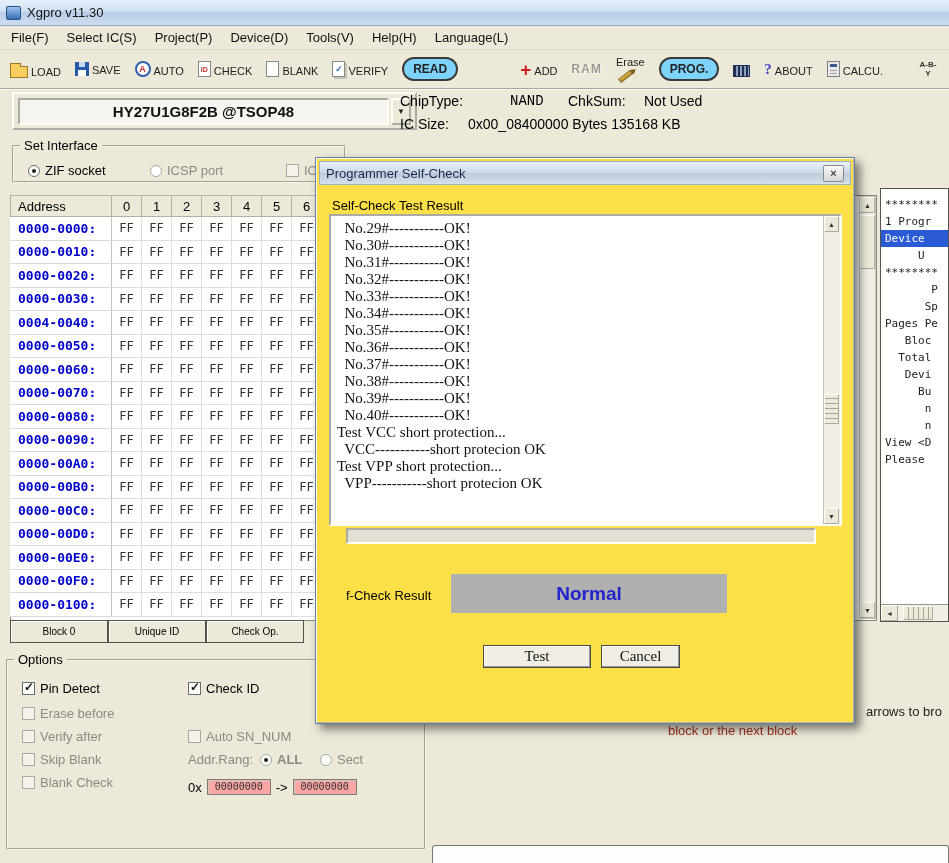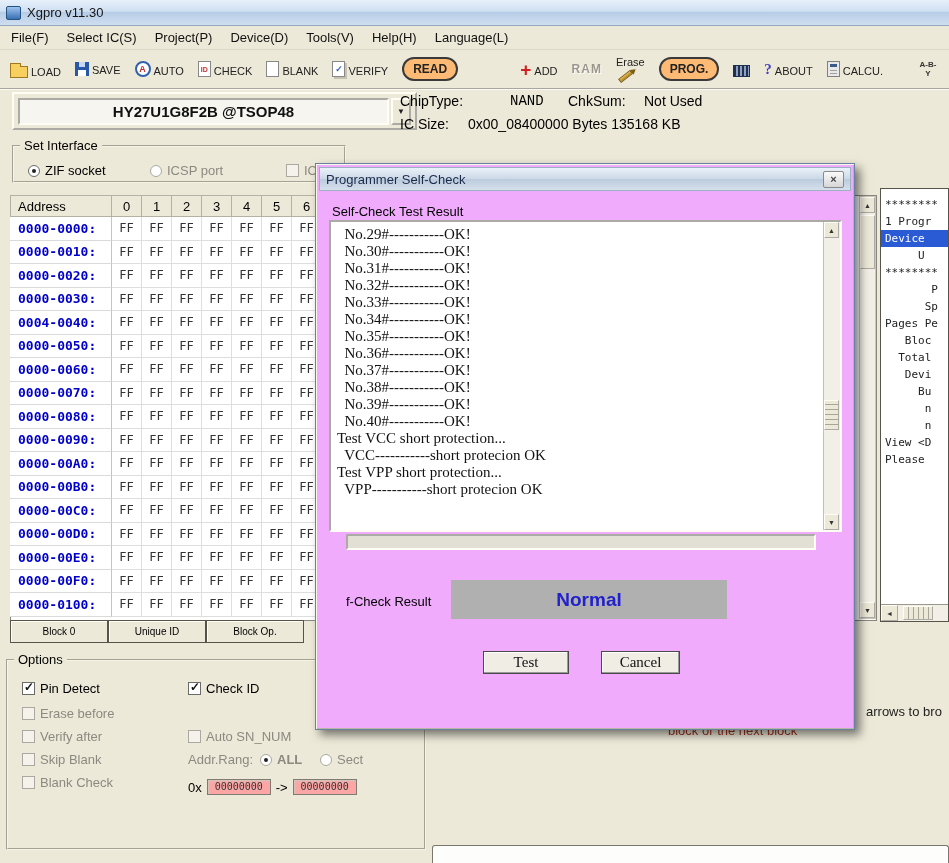--- a/index.html
+++ b/index.html
@@ -20,21 +20,21 @@
     display:flex; align-items:center; padding-left:2px; border-bottom:1px solid #dcd8ca; }
   .menu-item { padding:3px 9px; font-size:13px; color:#111; }
 
   
   .toolbar { position:absolute; left:0; top:50px; width:100%; height:40px; background:#ece9d8;
     border-bottom:2px groove #fbf9f0; display:flex; align-items:center; padding:0 10px; gap:14px; }
   .tb-item { display:flex; align-items:flex-end; gap:3px; color:#222; }
   .tb-item.stack { flex-direction:column; align-items:flex-start; gap:0; }
   .tb-label { font-size:11px; line-height:12px; }
   .tb-label.gray-emboss { color:#9a978c; font-weight:bold; font-size:12px; letter-spacing:1px; text-shadow:1px 1px 0 #fff; }
-  .tb-oval { border:2px solid #3a3a3a; border-radius:12px; padding:3px 9px; font-weight:bold; font-size:12px; background:#fdba74; }
+  .tb-oval { border:2px solid #3a3a3a; border-radius:12px; padding:3px 9px; font-weight:bold; font-size:12px; background:#7dd3fc; }
 
   .icon-folder { width:18px; height:12px; background:#f7d060; border:1px solid #a07820; position:relative; margin-top:5px; }
   .icon-folder::before { content:""; position:absolute; left:-1px; top:-4px; width:9px; height:3px; background:#f7d060; border:1px solid #a07820; border-bottom:none; }
   .icon-floppy { width:14px; height:14px; background:#2858a8; position:relative; }
   .icon-floppy::before { content:""; position:absolute; left:3px; top:8px; right:3px; bottom:0; background:#fff; }
   .icon-floppy::after { content:""; position:absolute; left:4px; top:0; right:4px; height:5px; background:#c8d8f0; }
   .icon-auto { width:16px; height:16px; border-radius:50%; border:2px solid #3060b0; color:#c03030;
     font-weight:bold; font-size:9px; display:flex; align-items:center; justify-content:center; background:#fff; }
   .icon-auto::before { content:"A"; }
   .icon-doc { width:13px; height:16px; background:#fff; border:1px solid #888; font-size:7px;
@@ -134,21 +134,21 @@
     box-shadow:inset 1px 1px 2px #cfccc0; font-family:"DejaVu Sans Mono",monospace; font-size:10px;
     line-height:14px; text-align:center; color:#333; }
 
   
   .arrows-frag { position:absolute; left:866px; top:704px; font-size:13px; color:#222; z-index:5; white-space:nowrap; }
   .block-frag { position:absolute; left:668px; top:723px; font-size:13px; color:#a03020; z-index:5; white-space:nowrap; }
   .bottom-strip { position:absolute; left:432px; top:845px; width:517px; height:18px; background:#fdfdfb;
     border:1px solid #7a786e; border-bottom:none; border-radius:3px 3px 0 0; }
 
   
-  .dialog { position:absolute; left:315px; top:163px; width:540px; height:567px; background:#f0abfc;
+  .dialog { position:absolute; left:315px; top:157px; width:540px; height:567px; background:#fde047;
     border:1px solid #68829e; z-index:10;
     box-shadow:inset 1px 1px 0 #f8f6ee, inset -1px -1px 0 #b8b4a6, 5px 5px 9px rgba(0,0,0,0.5); }
   .dlg-title { position:absolute; left:3px; top:3px; right:3px; height:24px;
     background:linear-gradient(#eaf1f9 0%, #cdd9e7 48%, #bccbdd 52%, #d6e0ec 100%);
     border:1px solid #9eb0c4; display:flex; align-items:center; padding:0 6px; font-size:13px; color:#1a2b4a; }
   .dlg-close { margin-left:auto; width:21px; height:17px; background:linear-gradient(#fafafa,#d6d6d6);
     border:1px solid #8a8a8a; border-radius:2px; display:flex; align-items:center; justify-content:center;
     font-size:11px; font-weight:bold; color:#444; }
   .dlg-close::before { content:"\00D7"; }
   .dlg-section-label { position:absolute; left:16px; top:40px; font-size:13px; color:#000; }
@@ -160,21 +160,21 @@
   .list-thumb { top:178px; height:30px; background-image:repeating-linear-gradient(0deg,transparent 0 4px,#a8a496 4px 5px); }
   .dlg-progress { position:absolute; left:30px; top:370px; width:470px; height:16px; border:2px inset #fffdf4; background:#e2dfd4; }
   .dlg-result-label { position:absolute; left:30px; top:430px; font-size:13px; color:#000; }
   .dlg-result-box { position:absolute; left:135px; top:416px; width:276px; height:39px; background:#b0b0b0;
     display:flex; align-items:center; justify-content:center; }
   .dlg-result-text { font-size:19px; font-weight:bold; color:#2222cc; }
   .dlg-btn { position:absolute; height:23px; background:#f0ede4; border:1px solid #4a4a4a;
     box-shadow:inset -1px -1px 0 #9a9a9a, inset 1px 1px 0 #fff;
     font-family:"Liberation Serif",serif; font-size:15px; color:#111;
     display:flex; align-items:center; justify-content:center; }
-  .btn-test { left:167px; top:487px; width:86px; }
+  .btn-test { left:167px; top:487px; width:108px; }
   .btn-cancel { left:285px; top:487px; width:79px; }
 </style>
 </head>
 <body>
 
 <div class="app">
 
   <div class="titlebar">
     <span class="app-icon"></span>
     <span class="title-text">Xgpro v11.30</span>
@@ -492,21 +492,21 @@
       </div>
     <div class="rp-hscroll">
       <div class="rp-left"></div>
       <div class="rp-thumb"></div>
     </div>
   </div>
 
   <div class="tabs">
       <div class="tab active">Block 0</div>
       <div class="tab">Unique ID</div>
-      <div class="tab">Block Op.</div>
+      <div class="tab">Check Op.</div>
     </div>
 
   <fieldset class="options">
     <legend>Options</legend>
     <div class="opt-item" style="left:14px; top:14px;">
       <span class="cb checked"></span>
       <span class="txt">Pin Detect</span>
     </div>
     <div class="opt-item" style="left:180px; top:14px;">
       <span class="cb checked"></span>

